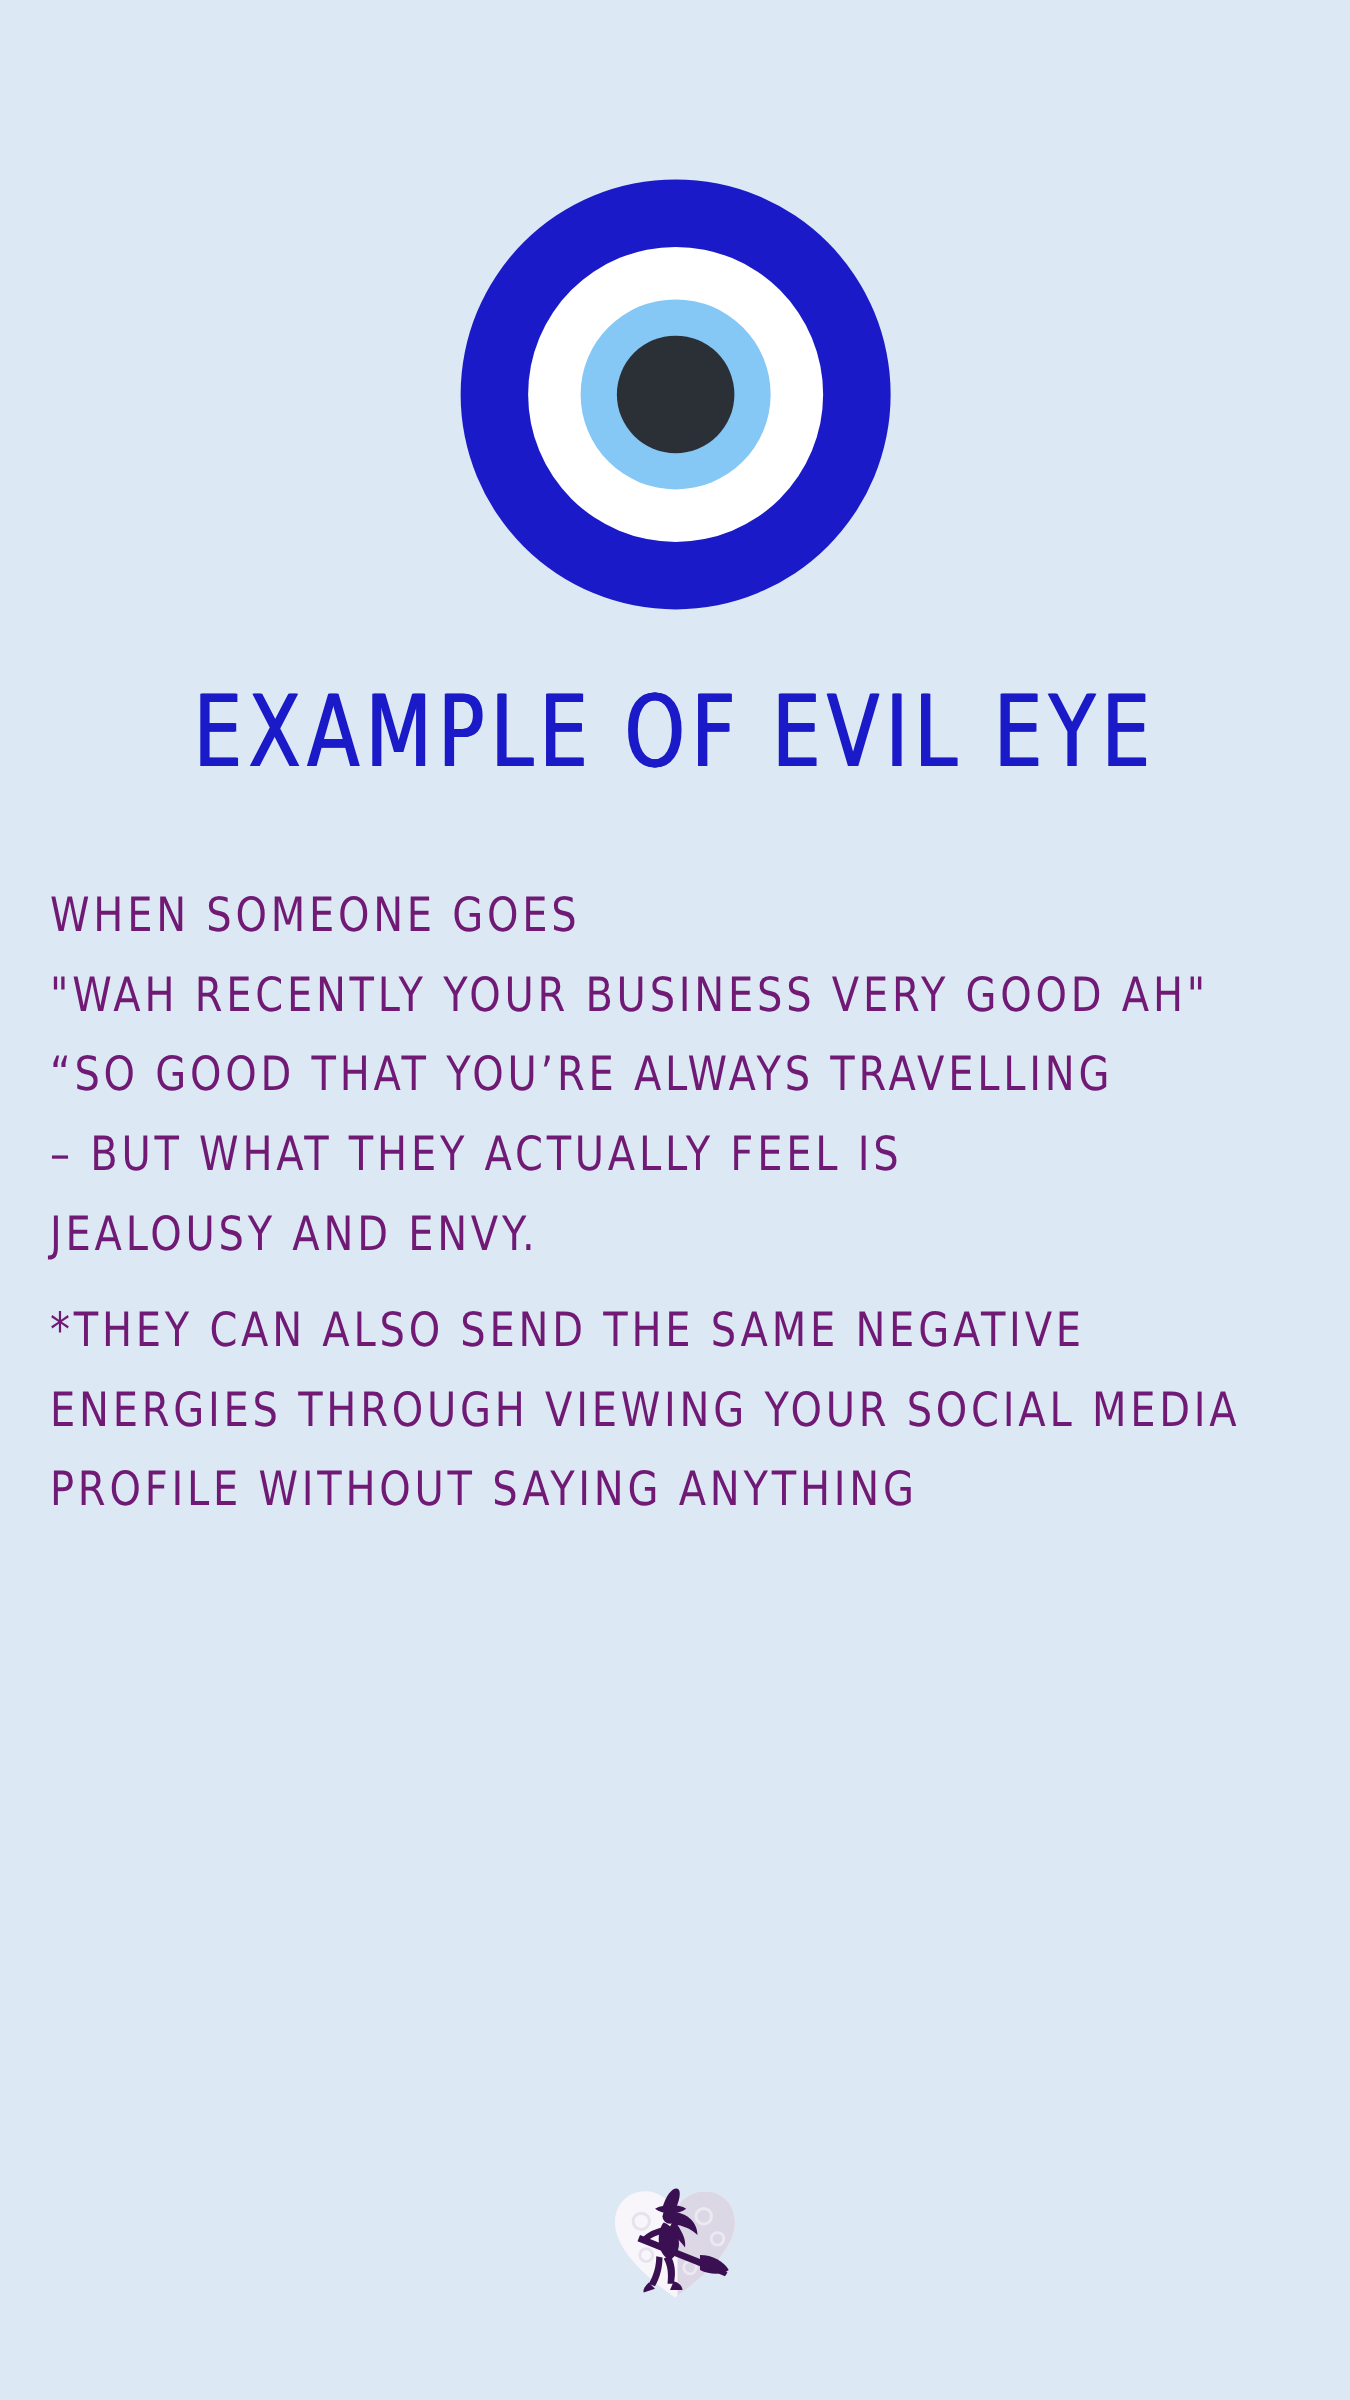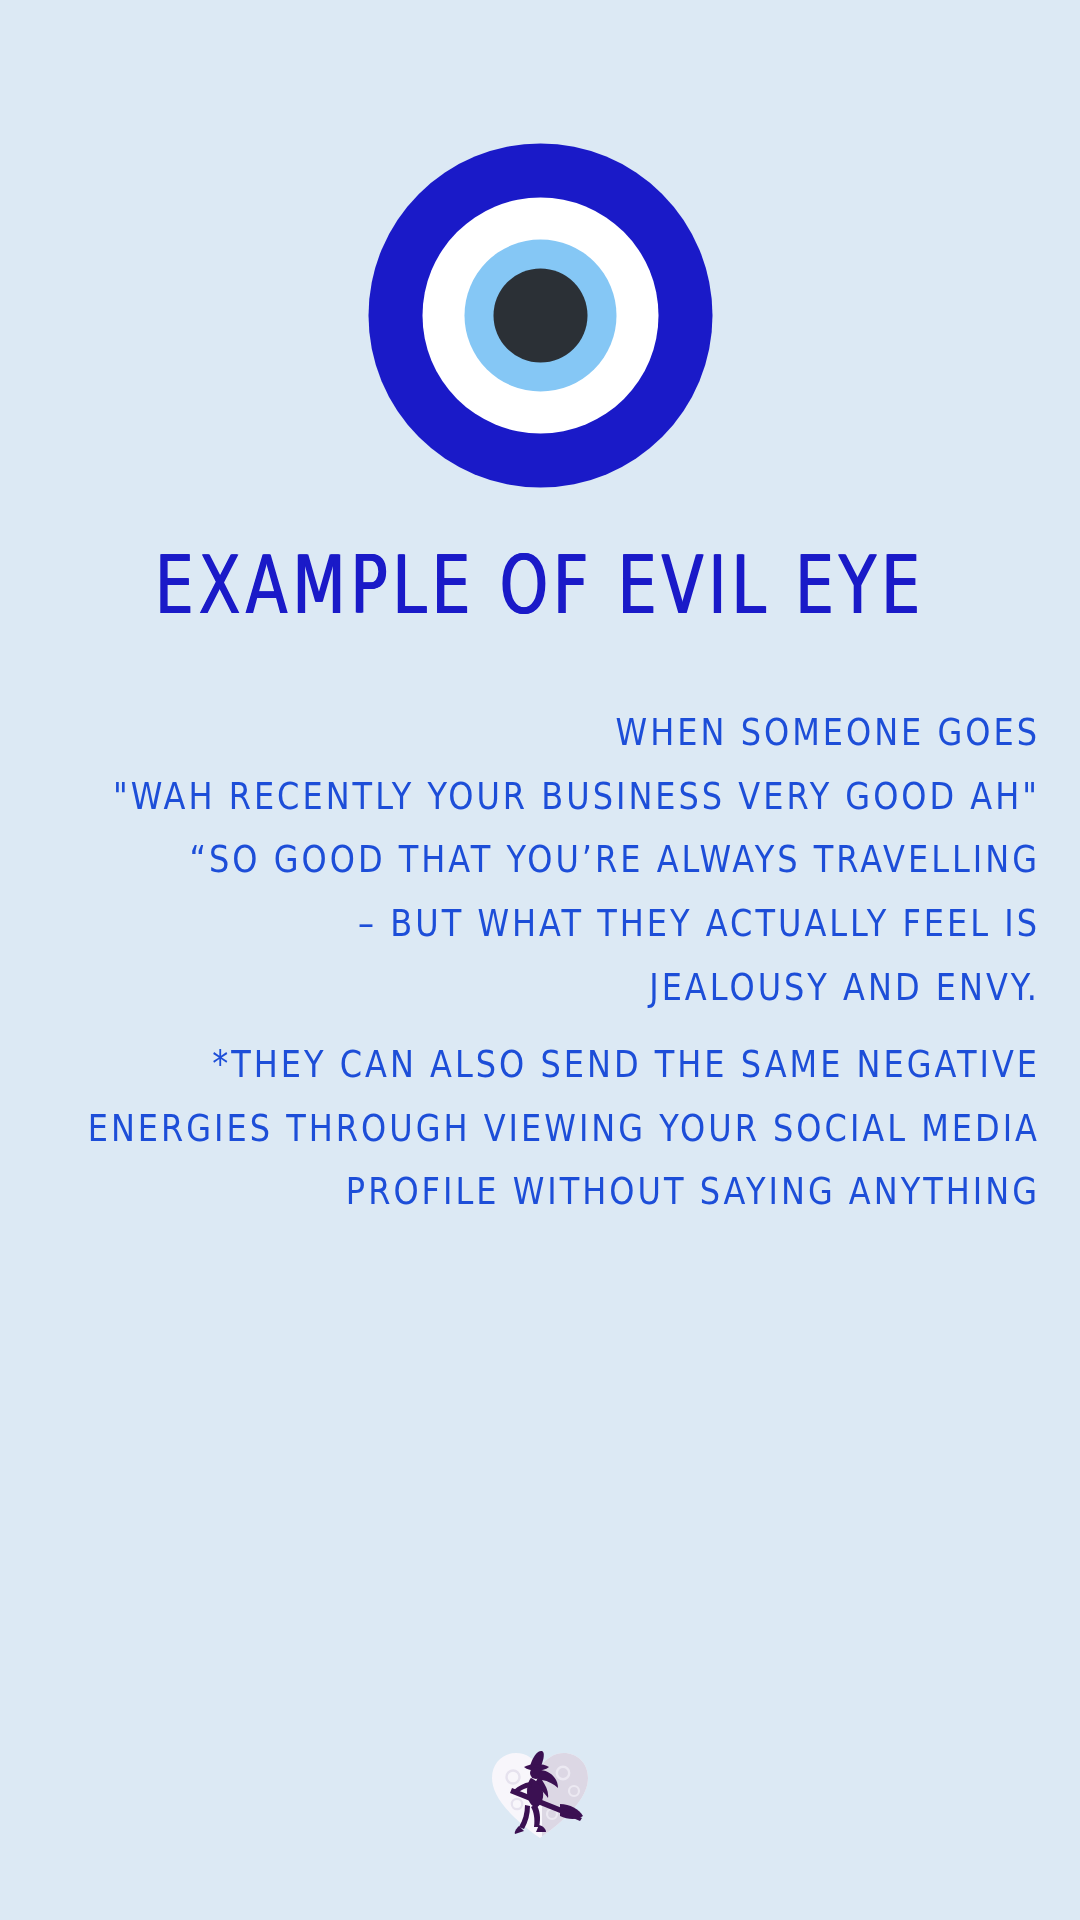--- a/index.html
+++ b/index.html
@@ -46,22 +46,22 @@
     white-space: nowrap;
     transform: scaleY(1.28) scaleX(0.99);
     transform-origin: center top;
     text-shadow: 0.7px 0 0 #1a1ac8, -0.7px 0 0 #1a1ac8;
   }
 
   
   .body-block {
     margin-top: 92px;
     width: 1000px;
-    text-align: right;
-    color: #1d4ed8;
+    text-align: left;
+    color: #701a75;
   }
   .para {
     font-family: "DejaVu Sans", sans-serif;
     text-transform: uppercase;
     font-size: 32px;
     letter-spacing: 3.0px;
     line-height: 54px;
     transform: scaleY(1.18);
     transform-origin: center top;
     font-weight: 400;

